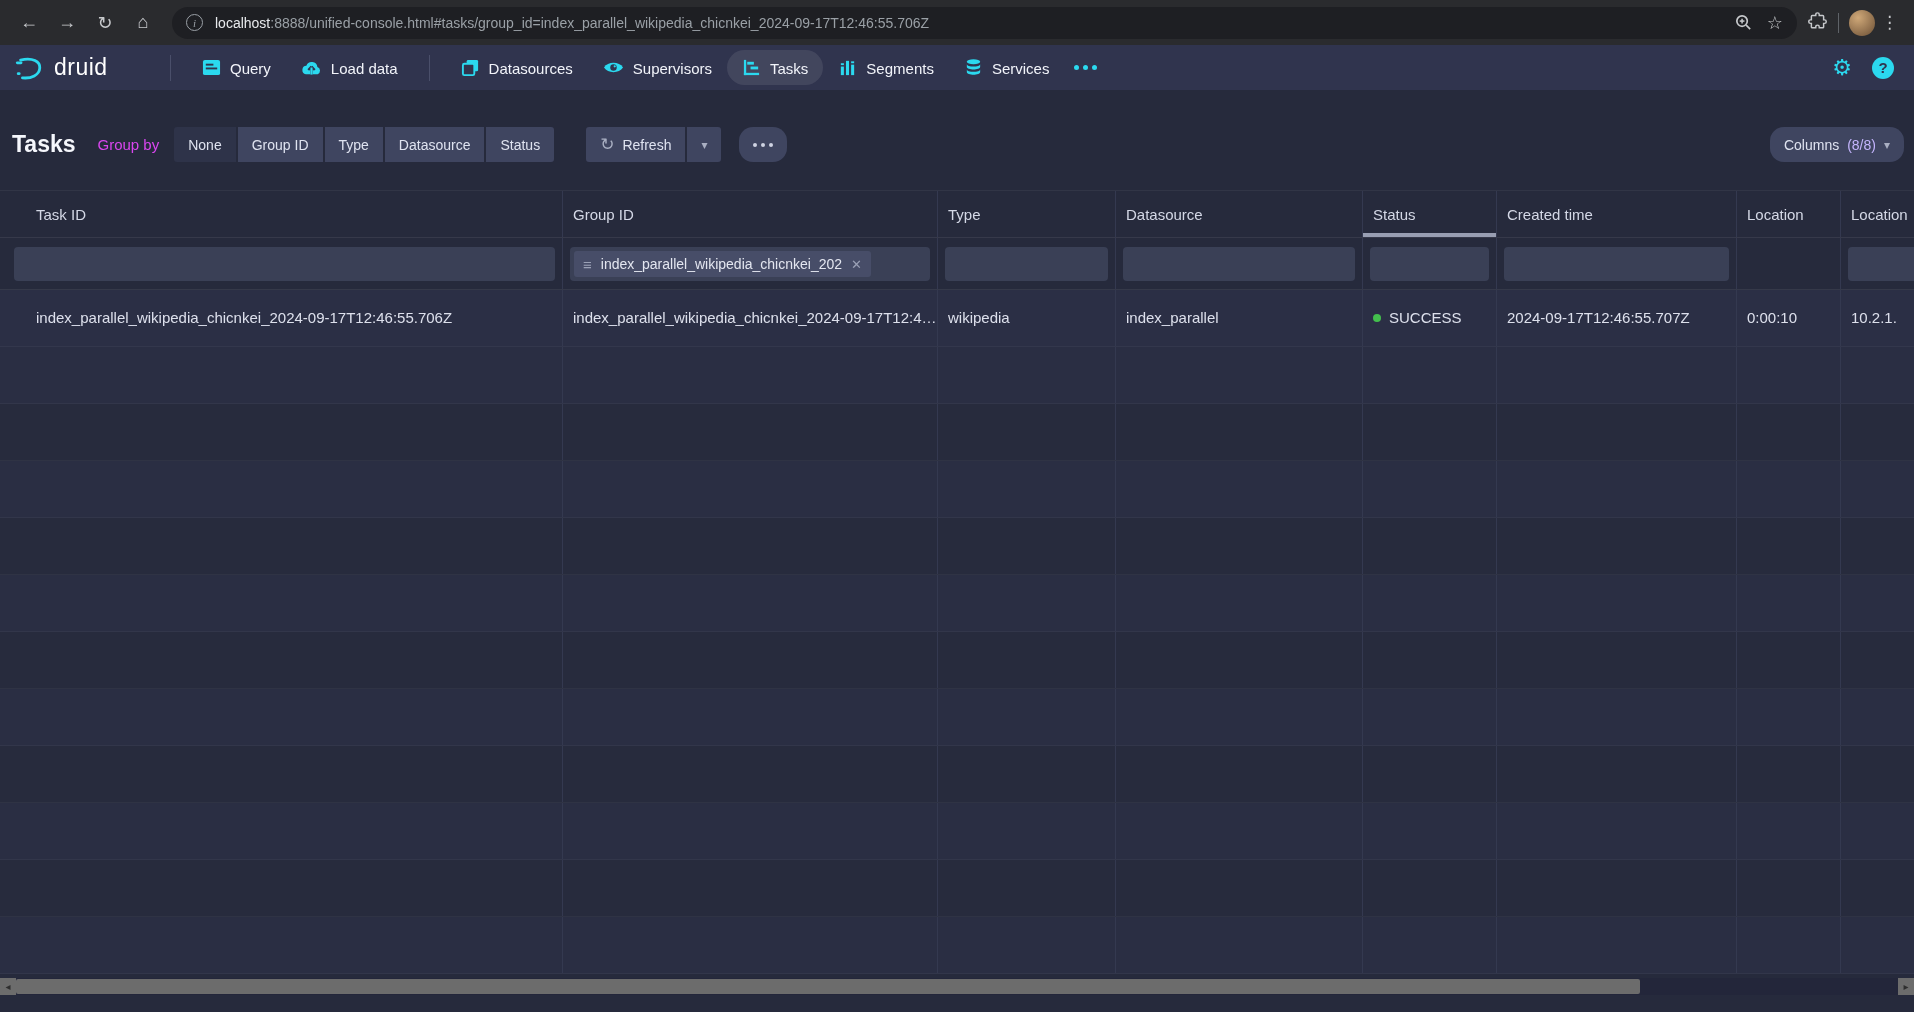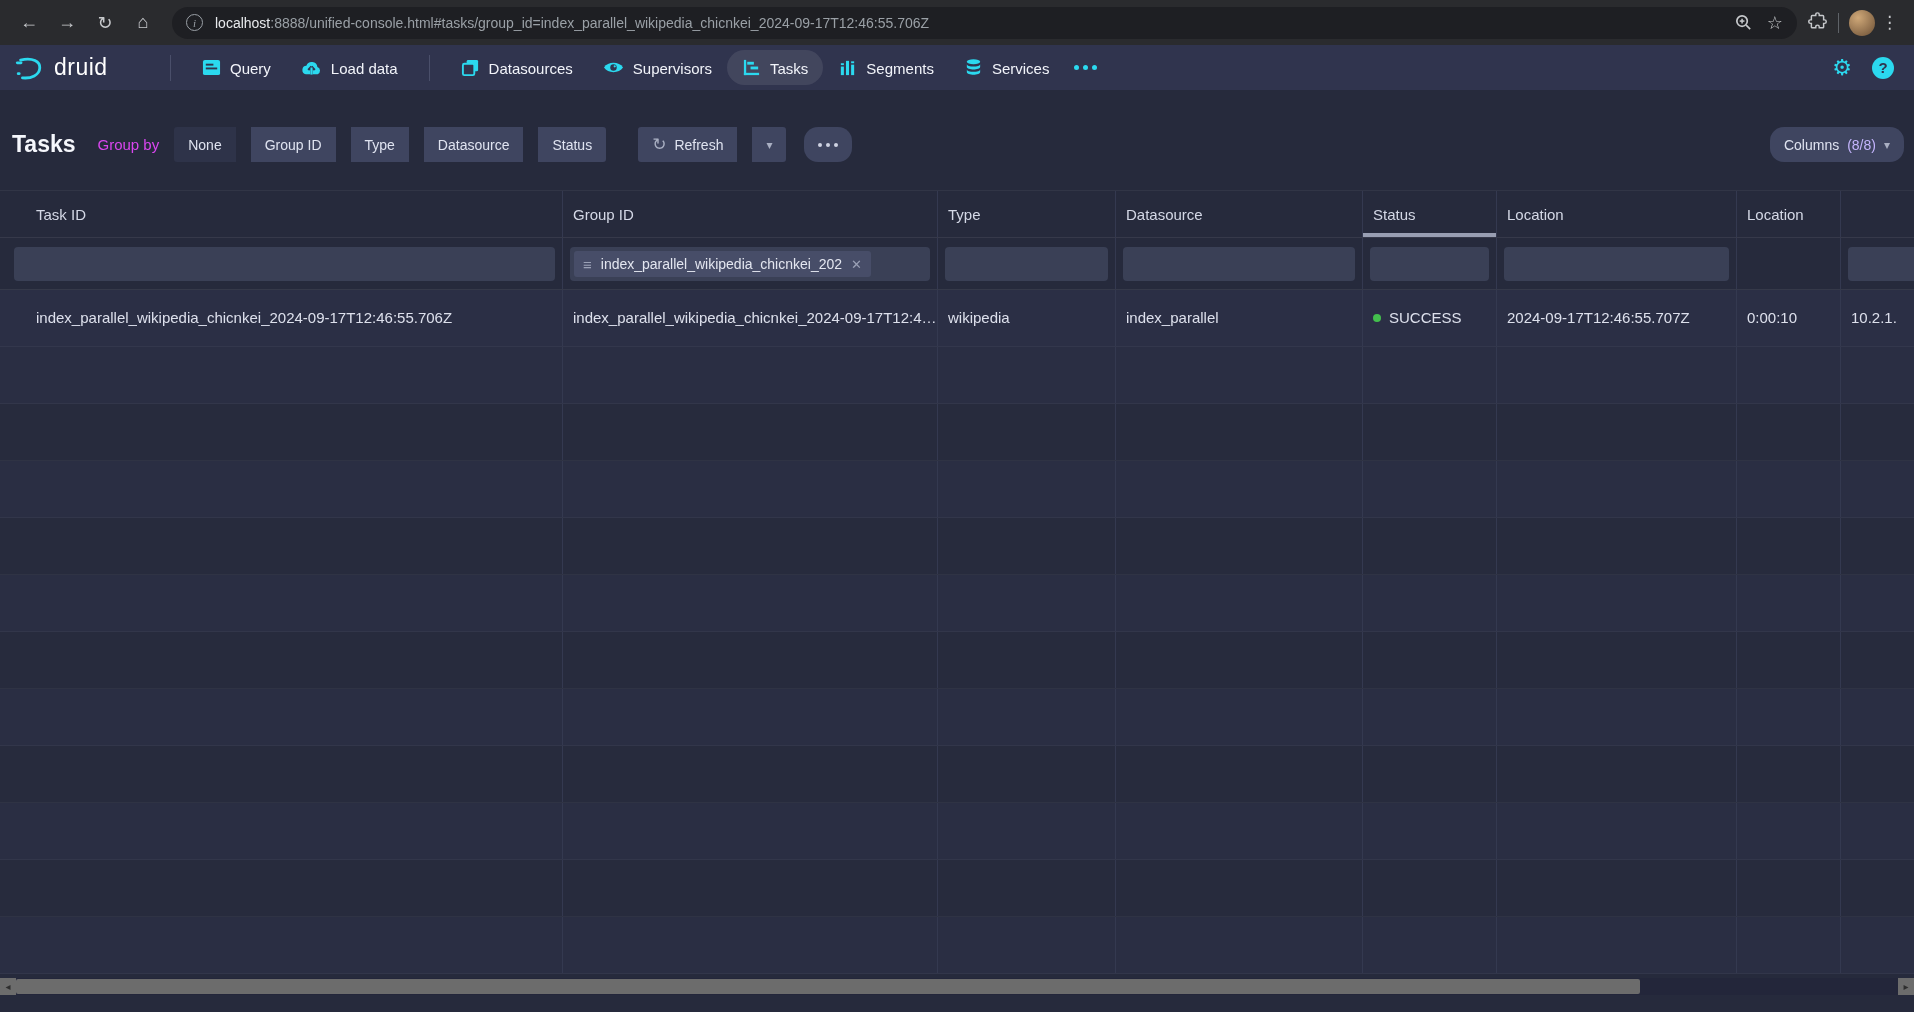--- a/index.html
+++ b/index.html
@@ -42,21 +42,21 @@
   .dnav-right { margin-left:auto; display:flex; align-items:center; gap:20px; padding-right:6px; }
   .gear { font-size:22px; color:#2bd9ef; }
   .helpc { width:22px; height:22px; border-radius:50%; background:#2bd9ef; color:#30344e;
     font-weight:bold; font-size:15px; display:flex; align-items:center; justify-content:center; }
 
   
   .toolbar { position:absolute; top:127px; left:12px; right:10px; height:35px;
     display:flex; align-items:center; }
   .vtitle { font-size:23px; font-weight:bold; color:#f5f7fc; margin-right:22px; }
   .gb-label { font-size:15px; color:#d946ef; margin-right:15px; }
-  .btngrp { display:flex; gap:15px; }
+  .btngrp { display:flex; gap:2px; }
   .btn { height:35px; display:flex; align-items:center; gap:8px; padding:0 14px;
     background:#3f4560; color:#dfe3f0; font-size:14px; border:none; cursor:pointer; }
   .btngrp .btn:first-child { border-radius:3px 0 0 3px; }
   .btngrp .btn:last-child { border-radius:0 3px 3px 0; }
   .btn.dark { background:#2e3349; }
   .btn.solo { border-radius:14px; }
   .refresh-grp { margin-left:32px; }
   .tmore { margin-left:18px; }
   .tmore .dots { display:flex; gap:4px; }
   .tmore .dots i { width:4px; height:4px; border-radius:50%; background:#cfd3e2; }
@@ -249,20 +249,21 @@
     </button>
   </div>
 
   <div class="table-wrap">
     <div class="trow thead">
       <div class="tcell">Task ID</div>
       <div class="tcell">Group ID</div>
       <div class="tcell">Type</div>
       <div class="tcell">Datasource</div>
       <div class="tcell sorted">Status</div>
+      <div class="tcell">Created time</div>
       <div class="tcell">Location</div>
       <div class="tcell">Location</div>
     </div>
     <div class="trow tfilter">
       <div class="tcell">
           <div class="finput"></div>
         </div>
       <div class="tcell">
         <div class="finput">
           <span class="ftag">

